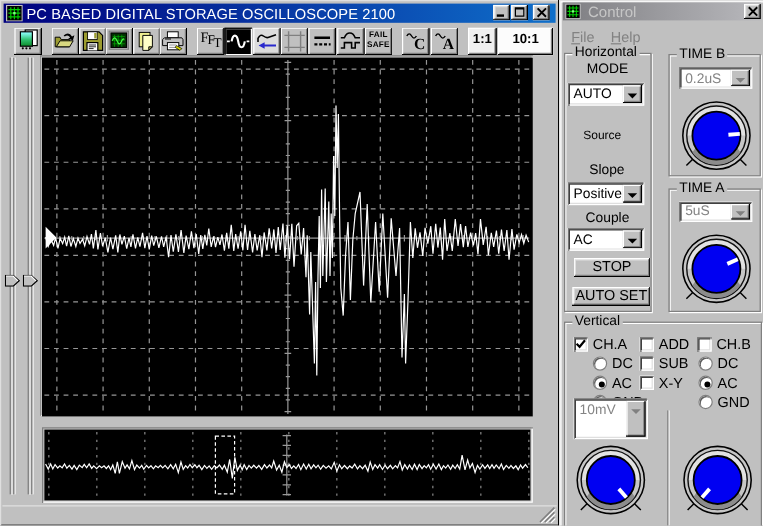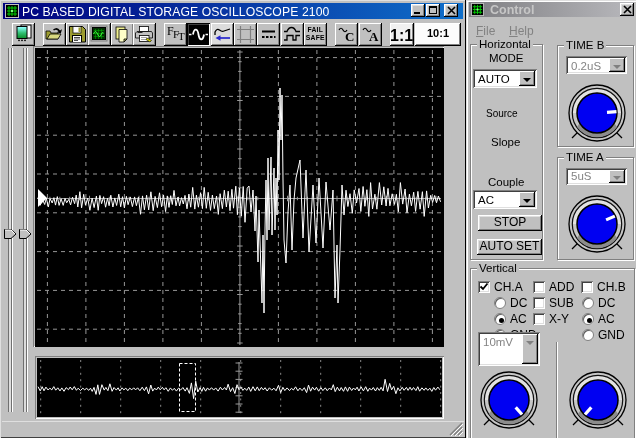--- a/index.html
+++ b/index.html
@@ -155,21 +155,21 @@
 <text x="8" y="16" font-family="Liberation Serif" font-size="13" font-weight="bold" fill="#000">C</text>
 </svg>
     </div>
 <div class="tbtn" style="left:359px;">
       <svg width="20" height="19" viewBox="0 0 20 19" style="position:absolute;left:2px;top:2px">
 <path d="M2,5 q2,-3.5 4,0 t4,0" stroke="#000" stroke-width="1.2" fill="none"></path>
 <text x="8" y="16" font-family="Liberation Serif" font-size="13" font-weight="bold" fill="#000">A</text>
 </svg>
     </div>
 <div class="tbtn pressed" style="left:390px;width:24px;background:#f0f0f0">
-      <div style="position:absolute;left:0;top:4px;width:100%;font-size:16px;font-weight:bold">1:1</div>
+      <div style="position:absolute;left:0;top:4px;width:100%;text-align:center;font-size:11px;font-weight:bold">1:1</div>
     </div>
 <div class="tbtn" style="left:415px;width:46px;background:#fcfcfc">
       <div style="position:absolute;left:0;top:4px;width:100%;text-align:center;font-size:11px;font-weight:bold">10:1</div>
     </div>
 
 <div class="abs" style="left:8px;top:48px;width:4px;height:364px;background:#dcdcdc;border-left:1px solid #707070;border-right:1px solid #707070;box-shadow:1px 0 0 #fff"></div>
 <div class="abs" style="left:23px;top:48px;width:4px;height:364px;background:#dcdcdc;border-left:1px solid #707070;border-right:1px solid #707070;box-shadow:1px 0 0 #fff"></div>
 <svg class="abs" style="left:4px;top:229px" width="13" height="10" viewBox="0 0 13 10">
       <path d="M0.5,0.5 h6.5 l5,4.5 l-5,4.5 h-6.5 z" fill="#c0c0c0" stroke="#000" stroke-width="1"></path>
       <path d="M1,1 h6 l4,4" stroke="#fff" fill="none"></path>
@@ -309,41 +309,47 @@
 </svg>
 
 <div class="abs" style="left:466px;top:0;width:170px;height:438px;background:#c0c0c0;box-shadow:inset 1px 1px 0 #dfdfdf,inset 2px 2px 0 #fff"></div>
 <div class="abs" style="left:469px;top:2px;width:165px;height:15px;background:linear-gradient(90deg,#7e7e82,#b8b8bc)"></div>
 <svg class="abs" style="left:471px;top:3px" width="13" height="13" viewBox="0 0 14 14">
  <rect x="0" y="0" width="14" height="14" fill="#c0c0c0"></rect>
  <rect x="1" y="1" width="12" height="12" fill="#000"></rect>
  <path d="M2,4h10M2,7h10M2,10h10M4,2v10M7,2v10M10,2v10" stroke="#0c0" stroke-width="1"></path>
  <rect x="6" y="6" width="2" height="2" fill="#7fff7f"></rect>
 </svg>
-<div class="abs" style="left:490px;top:3px;font-size:12.5px;font-weight:bold;color:#c6c6c6">Control</div>
+<div class="abs" style="left:490px;top:3px;font-size:12.5px;font-weight:normal;color:#c6c6c6">Control</div>
 <div class="abs raised" style="left:620px;top:3px;width:14px;height:13px">
  <svg class="abs" style="left:2.5px;top:2px" width="9" height="9" viewBox="0 0 9 9">
         <path d="M1,1 L8,8 M8,1 L1,8" stroke="#000" stroke-width="1.6"></path>
       </svg>
 </div>
 <div class="abs" style="left:476px;top:24px;font-size:12px;color:#828282"><span style="text-decoration:underline">F</span>ile</div>
 <div class="abs" style="left:509px;top:24px;font-size:12px;color:#828282"><span style="text-decoration:underline">H</span>elp</div>
 
 <div class="grp" style="left:470px;top:44px;width:73px;height:216px">
       <div class="grplab">Horizontal</div>
     </div>
 <div class="lbl" style="left:489px;top:52px">MODE</div>
 <div class="combo" style="left:473px;top:69px;width:64px">
       <span class="tx">AUTO</span>
       <span class="btn">
         <span class="arr"></span>
       </span>
     </div>
 <div class="lbl" style="left:486px;top:108px;font-size:10px">Source</div>
 <div class="lbl" style="left:491px;top:136px">Slope</div>
+<div class="combo" style="left:473px;top:152px;width:64px">
+      <span class="tx">Positive</span>
+      <span class="btn">
+        <span class="arr"></span>
+      </span>
+    </div>
 <div class="lbl" style="left:488px;top:176px">Couple</div>
 <div class="combo" style="left:473px;top:190px;width:64px">
       <span class="tx">AC</span>
       <span class="btn">
         <span class="arr"></span>
       </span>
     </div>
 <div class="abs raised" style="left:478px;top:215px;width:64px;height:16px;text-align:center;font-size:12px;line-height:15px">STOP</div>
 <div class="abs raised" style="left:477px;top:239px;width:65px;height:16px;text-align:center;font-size:12px;line-height:15px">AUTO SET</div>
 

